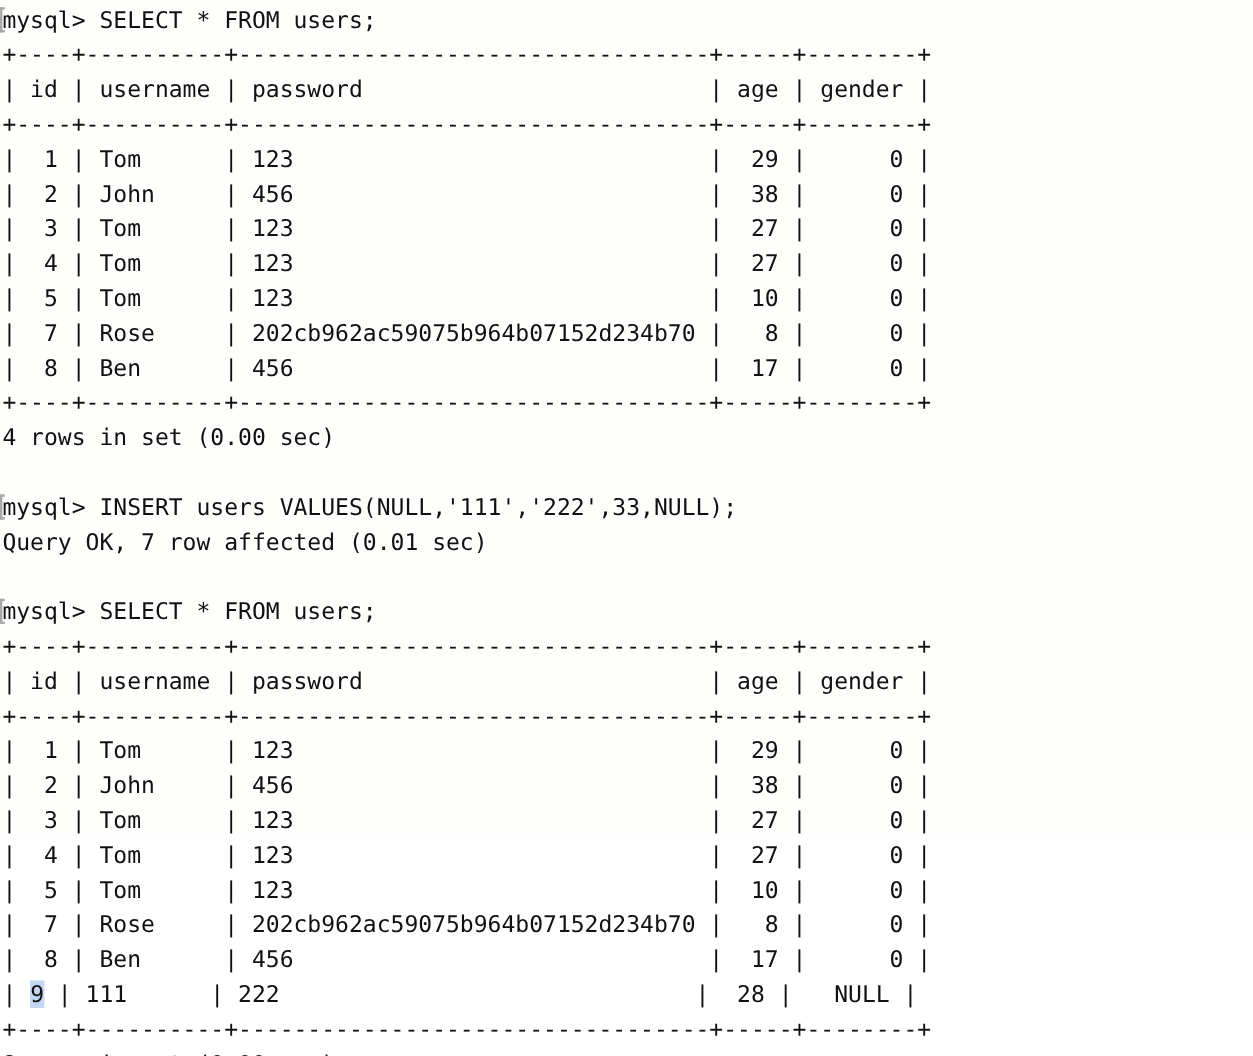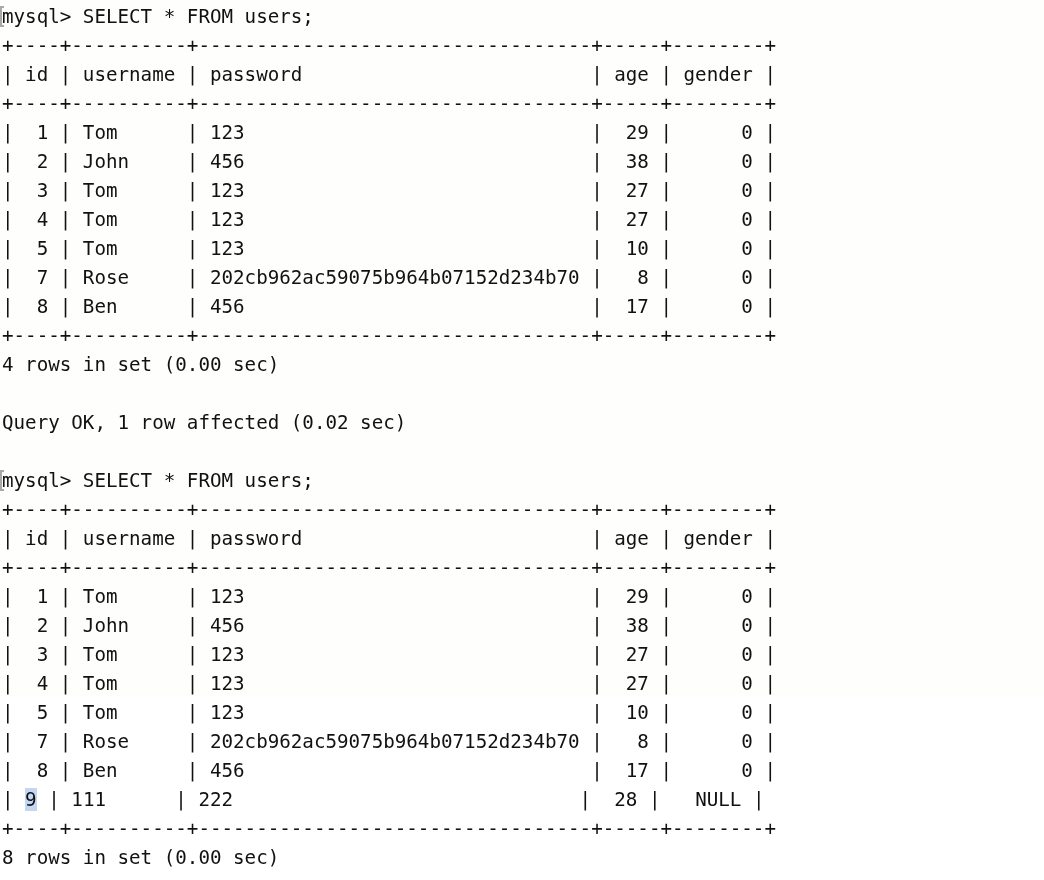--- a/index.html
+++ b/index.html
@@ -73,21 +73,22 @@
   <div class="line">|  4 | Tom      | 123                              |  27 |      0 |</div>
   <div class="line">|  5 | Tom      | 123                              |  10 |      0 |</div>
   <div class="line">|  7 | Rose     | 202cb962ac59075b964b07152d234b70 |   8 |      0 |</div>
   <div class="line">|  8 | Ben      | 456                              |  17 |      0 |</div>
 
   <div class="line">+----+----------+----------------------------------+-----+--------+</div>
   <div class="line">4 rows in set (0.00 sec)</div>
 
   <div class="line blank"></div>
 
-  <div class="line">Query OK, 1 row affected (0.02 sec)</div>
+  <div class="line prompt-line"><span class="edge-artifact"></span><span>mysql&gt; INSERT users VALUES(NULL,'111','222',33,NULL);</span></div>
+  <div class="line">Query OK, 7 row affected (0.01 sec)</div>
 
   <div class="line blank"></div>
 
   <div class="line prompt-line"><span class="edge-artifact"></span><span>mysql&gt; SELECT * FROM users;</span></div>
 
   <div class="line">+----+----------+----------------------------------+-----+--------+</div>
   <div class="line">| id | username | password                         | age | gender |</div>
   <div class="line">+----+----------+----------------------------------+-----+--------+</div>
 
   <div class="line">|  1 | Tom      | 123                              |  29 |      0 |</div>

